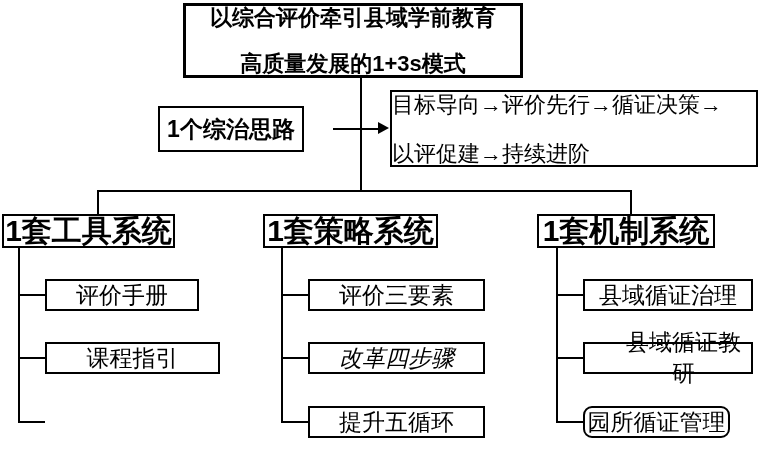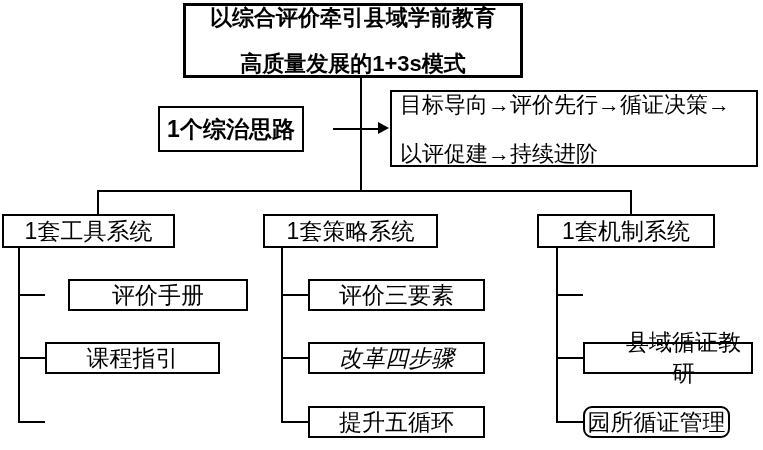--- a/index.html
+++ b/index.html
@@ -46,29 +46,28 @@
     left: 158px; top: 106px;
     width: 146px; height: 46px;
     font-size: 23px;
     font-weight: bold;
   }
   .detail-box {
     left: 390px; top: 90px;
     width: 368px; height: 77px;
     align-items: flex-start;
     text-align: left;
-    padding-left: 8px;
     font-size: 22px;
     line-height: 35px;
   }
   .header-box {
     top: 214px;
     height: 34px;
-    font-size: 23px;
-    font-weight: normal;
+    font-size: 30px;
+    font-weight: bold;
   }
   .child-box {
     height: 32px;
     font-size: 23px;
     font-weight: normal;
   }
   .arrow-head {
     position: absolute;
     left: 378px; top: 122px;
     width: 0; height: 0;
@@ -106,21 +105,21 @@
   <div class="ln" style="left:97px; top:190px; width:2px; height:24px;"></div>
   <div class="ln" style="left:630px; top:190px; width:2px; height:24px;"></div>
 
   <div class="box header-box" style="left:2px; width:173px;">
     <div>1套工具系统</div>
   </div>
   <div class="ln" style="left:18px; top:248px; width:2px; height:175px;"></div>
   <div class="ln" style="left:18px; top:294px; width:27px; height:2px;"></div>
   <div class="ln" style="left:18px; top:357px; width:27px; height:2px;"></div>
   <div class="ln" style="left:18px; top:421px; width:27px; height:2px;"></div>
-  <div class="box child-box" style="left:45px; top:279px; width:180px;margin-left:23px;">
+  <div class="box child-box" style="left:45px; top:279px; width:154px;">
     <div>评价手册</div>
   </div>
   <div class="box child-box" style="left:45px; top:342px; width:175px;">
     <div>课程指引</div>
   </div>
 
   <div class="box header-box" style="left:263px; width:175px;">
     <div>1套策略系统</div>
   </div>
   <div class="ln" style="left:281px; top:248px; width:2px; height:175px;"></div>
@@ -137,20 +136,23 @@
     <div>提升五循环</div>
   </div>
 
   <div class="box header-box" style="left:537px; width:178px;">
     <div>1套机制系统</div>
   </div>
   <div class="ln" style="left:556px; top:248px; width:2px; height:175px;"></div>
   <div class="ln" style="left:556px; top:294px; width:27px; height:2px;"></div>
   <div class="ln" style="left:556px; top:357px; width:27px; height:2px;"></div>
   <div class="ln" style="left:556px; top:421px; width:27px; height:2px;"></div>
+  <div class="box child-box" style="left:583px; top:279px; width:170px;">
+    <div>县域循证治理</div>
+  </div>
   <div class="box child-box" style="left:583px; top:342px; width:170px;padding-left:31px;">
     <div>县域循证教研</div>
   </div>
   <div class="box child-box" style="left:583px; top:406px; width:147px;border-radius:9px;">
     <div>园所循证管理</div>
   </div>
 
 </div>
 
 </body></html>

